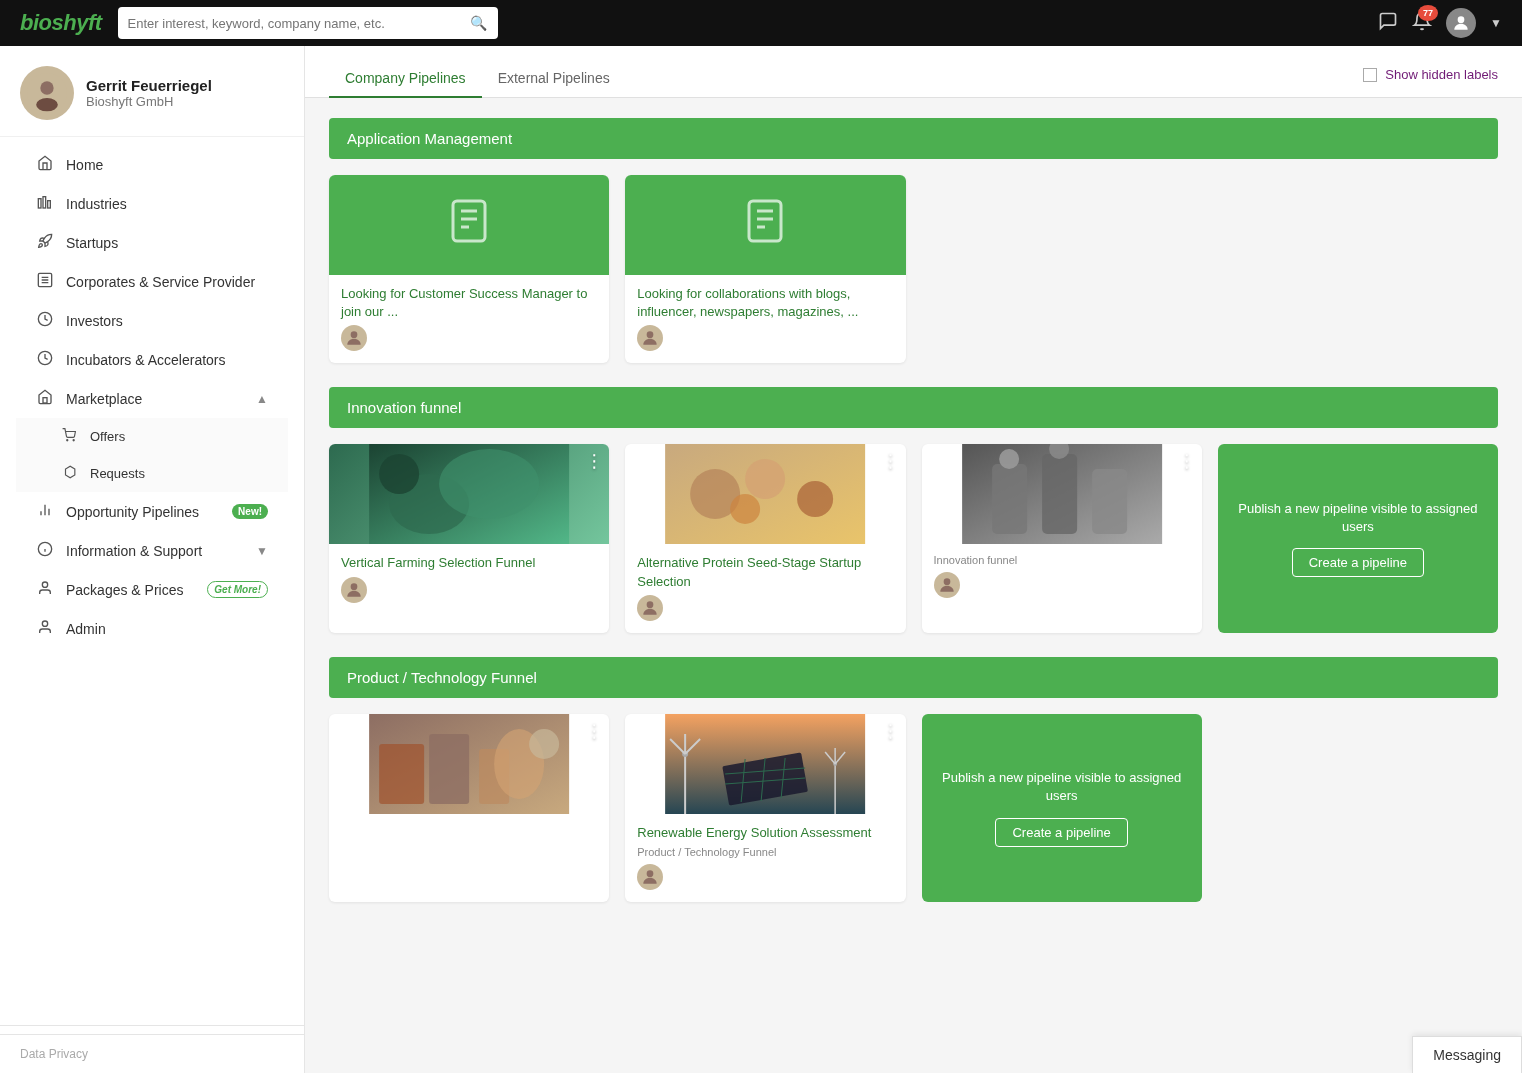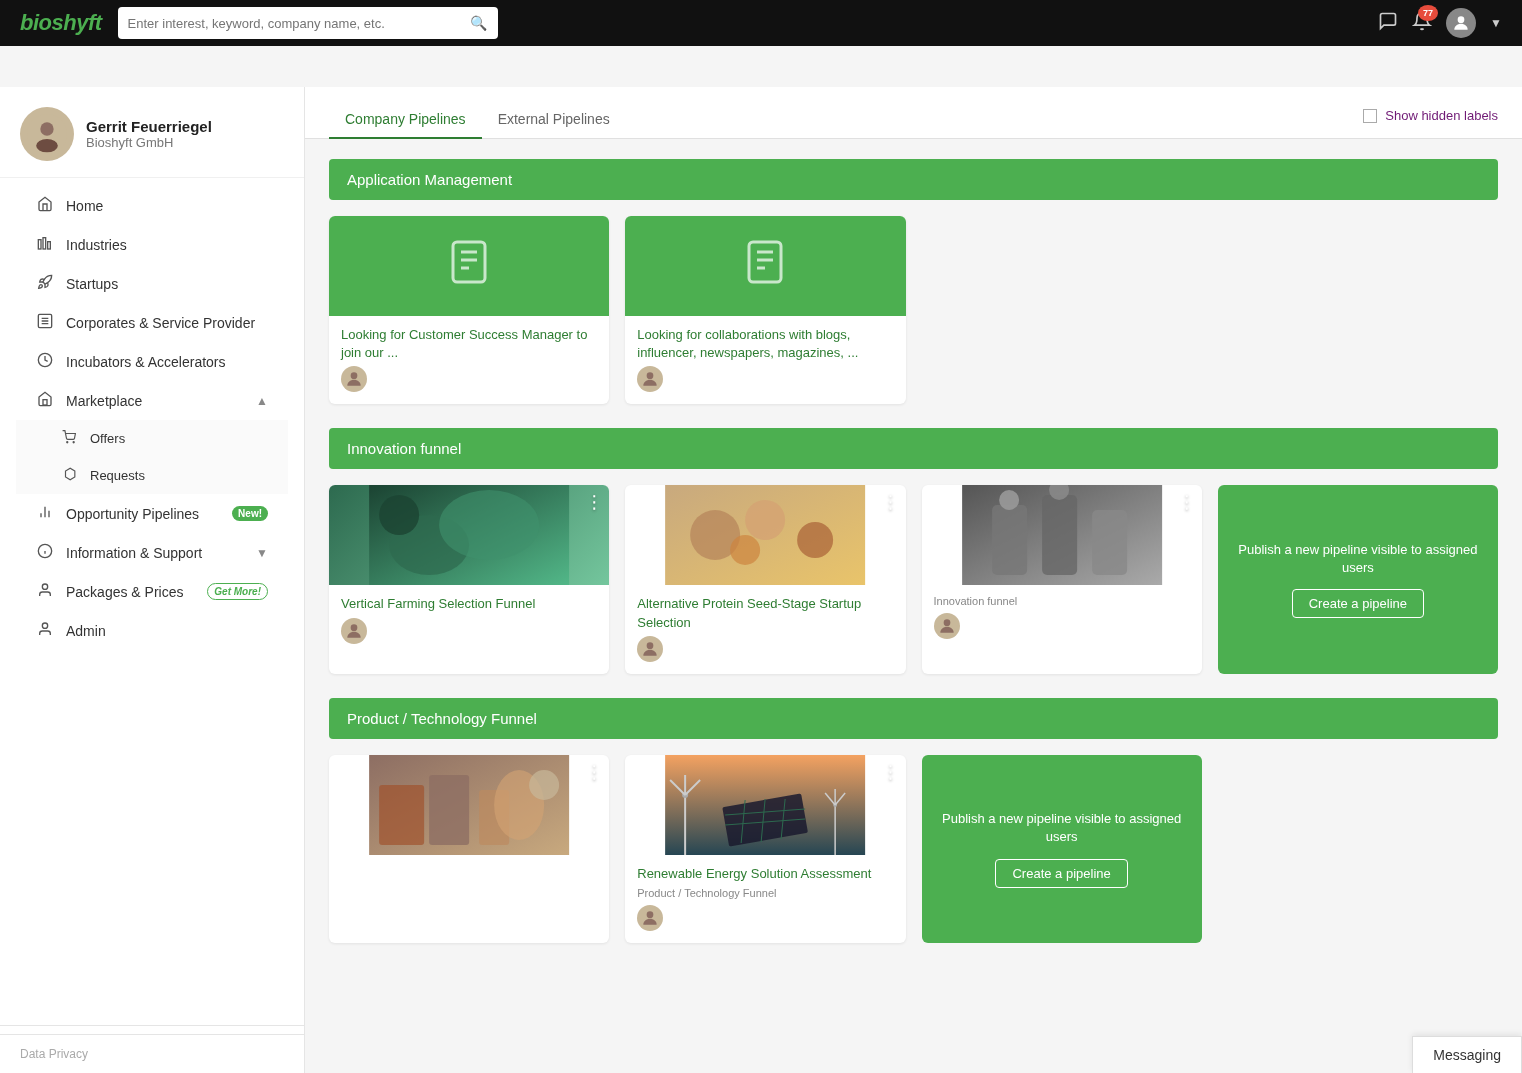--- a/index.html
+++ b/index.html
@@ -71,21 +71,20 @@
       color: #fff;
       font-size: 13px;
     }
     .topnav-avatar-caret { color: #ccc; font-size: 12px; }
 
     
     .main-layout {
       display: flex;
       flex: 1;
       overflow: hidden;
-      margin-top: 41px;
     }
 
     
     .sidebar {
       width: 305px;
       background: #fff;
       border-right: 1px solid #e5e5e5;
       display: flex;
       flex-direction: column;
       overflow-y: auto;
@@ -390,20 +389,29 @@
       <div class="sidebar-item">
         <span class="sidebar-item-icon">
           <svg width="16" height="16" viewBox="0 0 24 24" fill="none" stroke="currentColor" stroke-width="2">
               <rect x="2" y="2" width="20" height="20" rx="2"></rect>
               <path d="M7 8h10M7 12h10M7 16h10"></path>
             </svg>
         </span>
         <span class="sidebar-item-label">Corporates &amp; Service Provider</span>
       </div>
 
+      <div class="sidebar-item">
+        <span class="sidebar-item-icon">
+          <svg width="16" height="16" viewBox="0 0 24 24" fill="none" stroke="currentColor" stroke-width="2">
+              <circle cx="12" cy="12" r="10"></circle>
+              <path d="M12 6v6l4 2"></path>
+            </svg>
+        </span>
+        <span class="sidebar-item-label">Investors</span>
+      </div>
 
       <div class="sidebar-item">
         <span class="sidebar-item-icon">
           <svg width="16" height="16" viewBox="0 0 24 24" fill="none" stroke="currentColor" stroke-width="2">
               <circle cx="12" cy="12" r="10"></circle>
               <polyline points="12 6 12 12 16 14"></polyline>
             </svg>
         </span>
         <span class="sidebar-item-label">Incubators &amp; Accelerators</span>
       </div>

